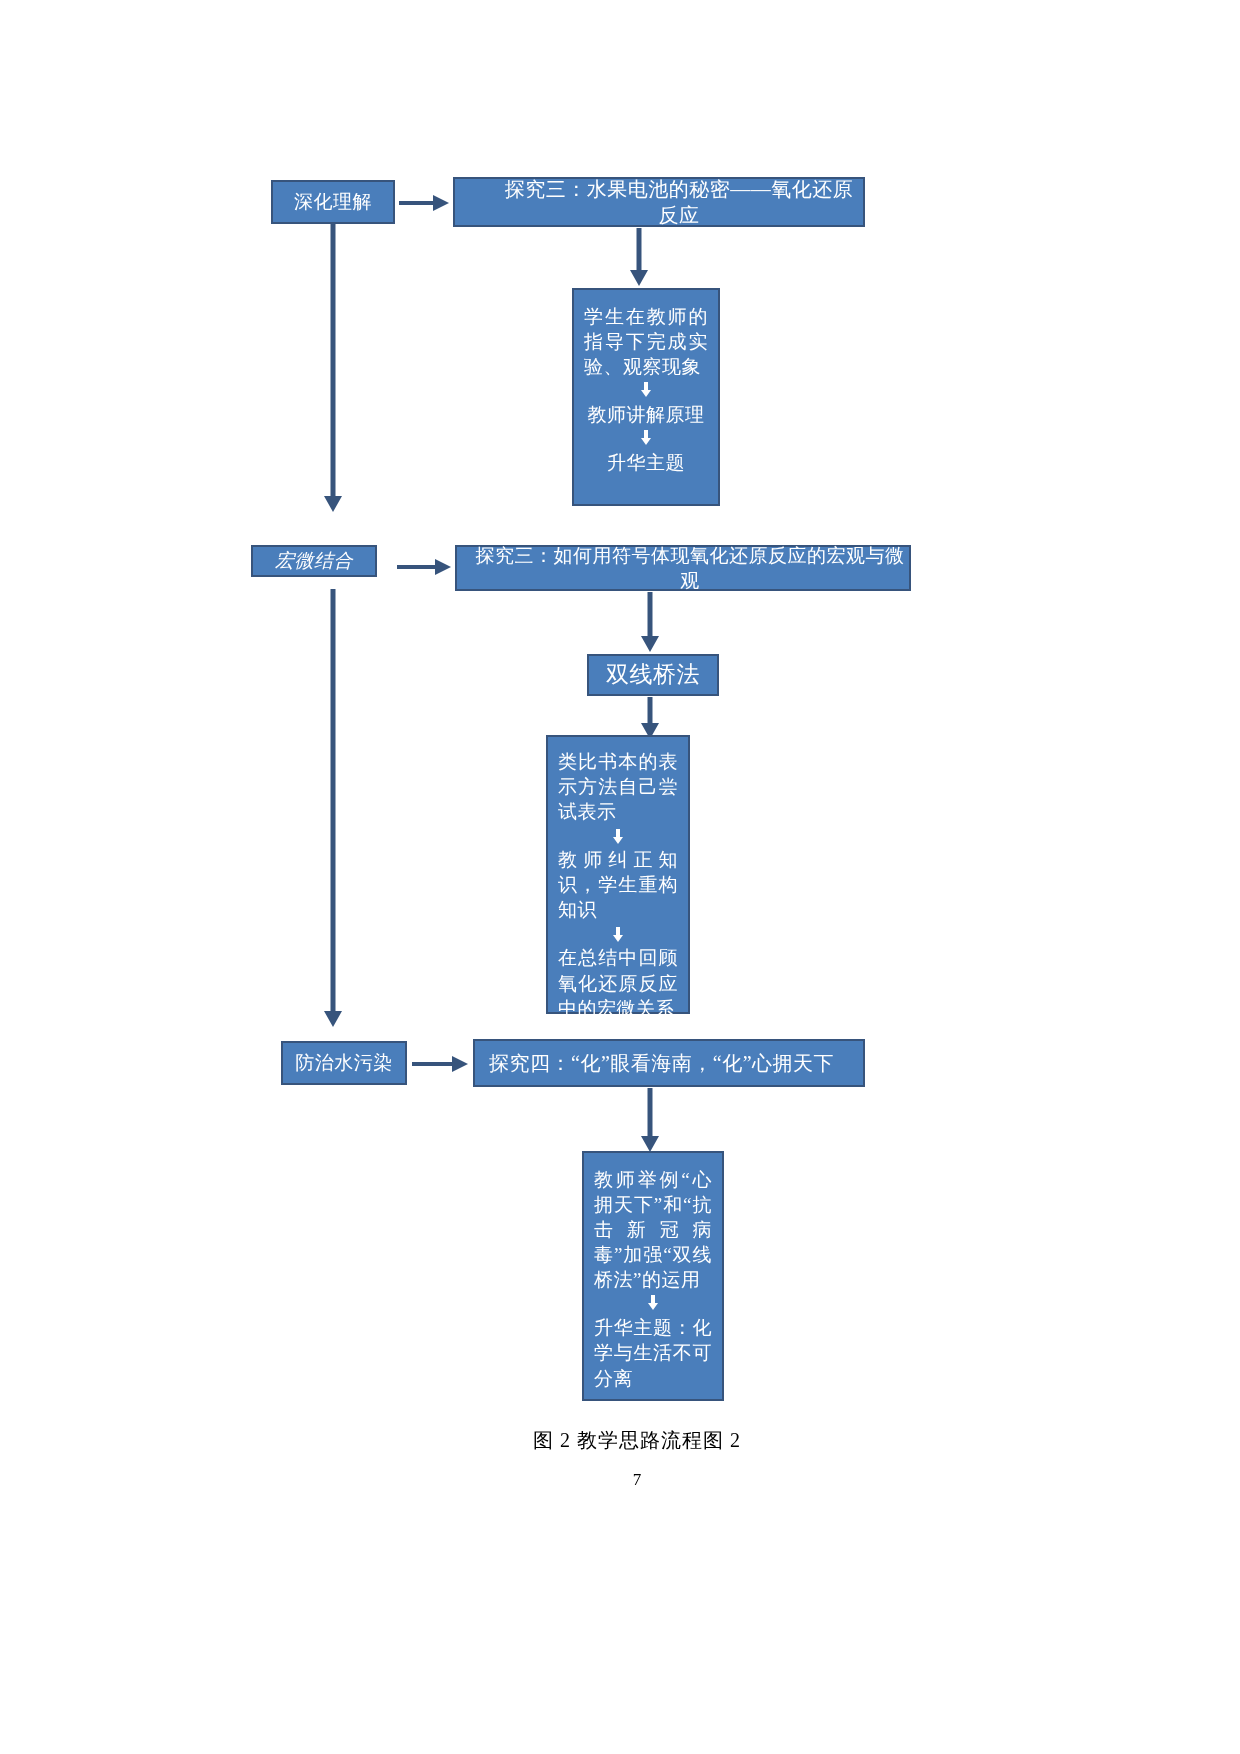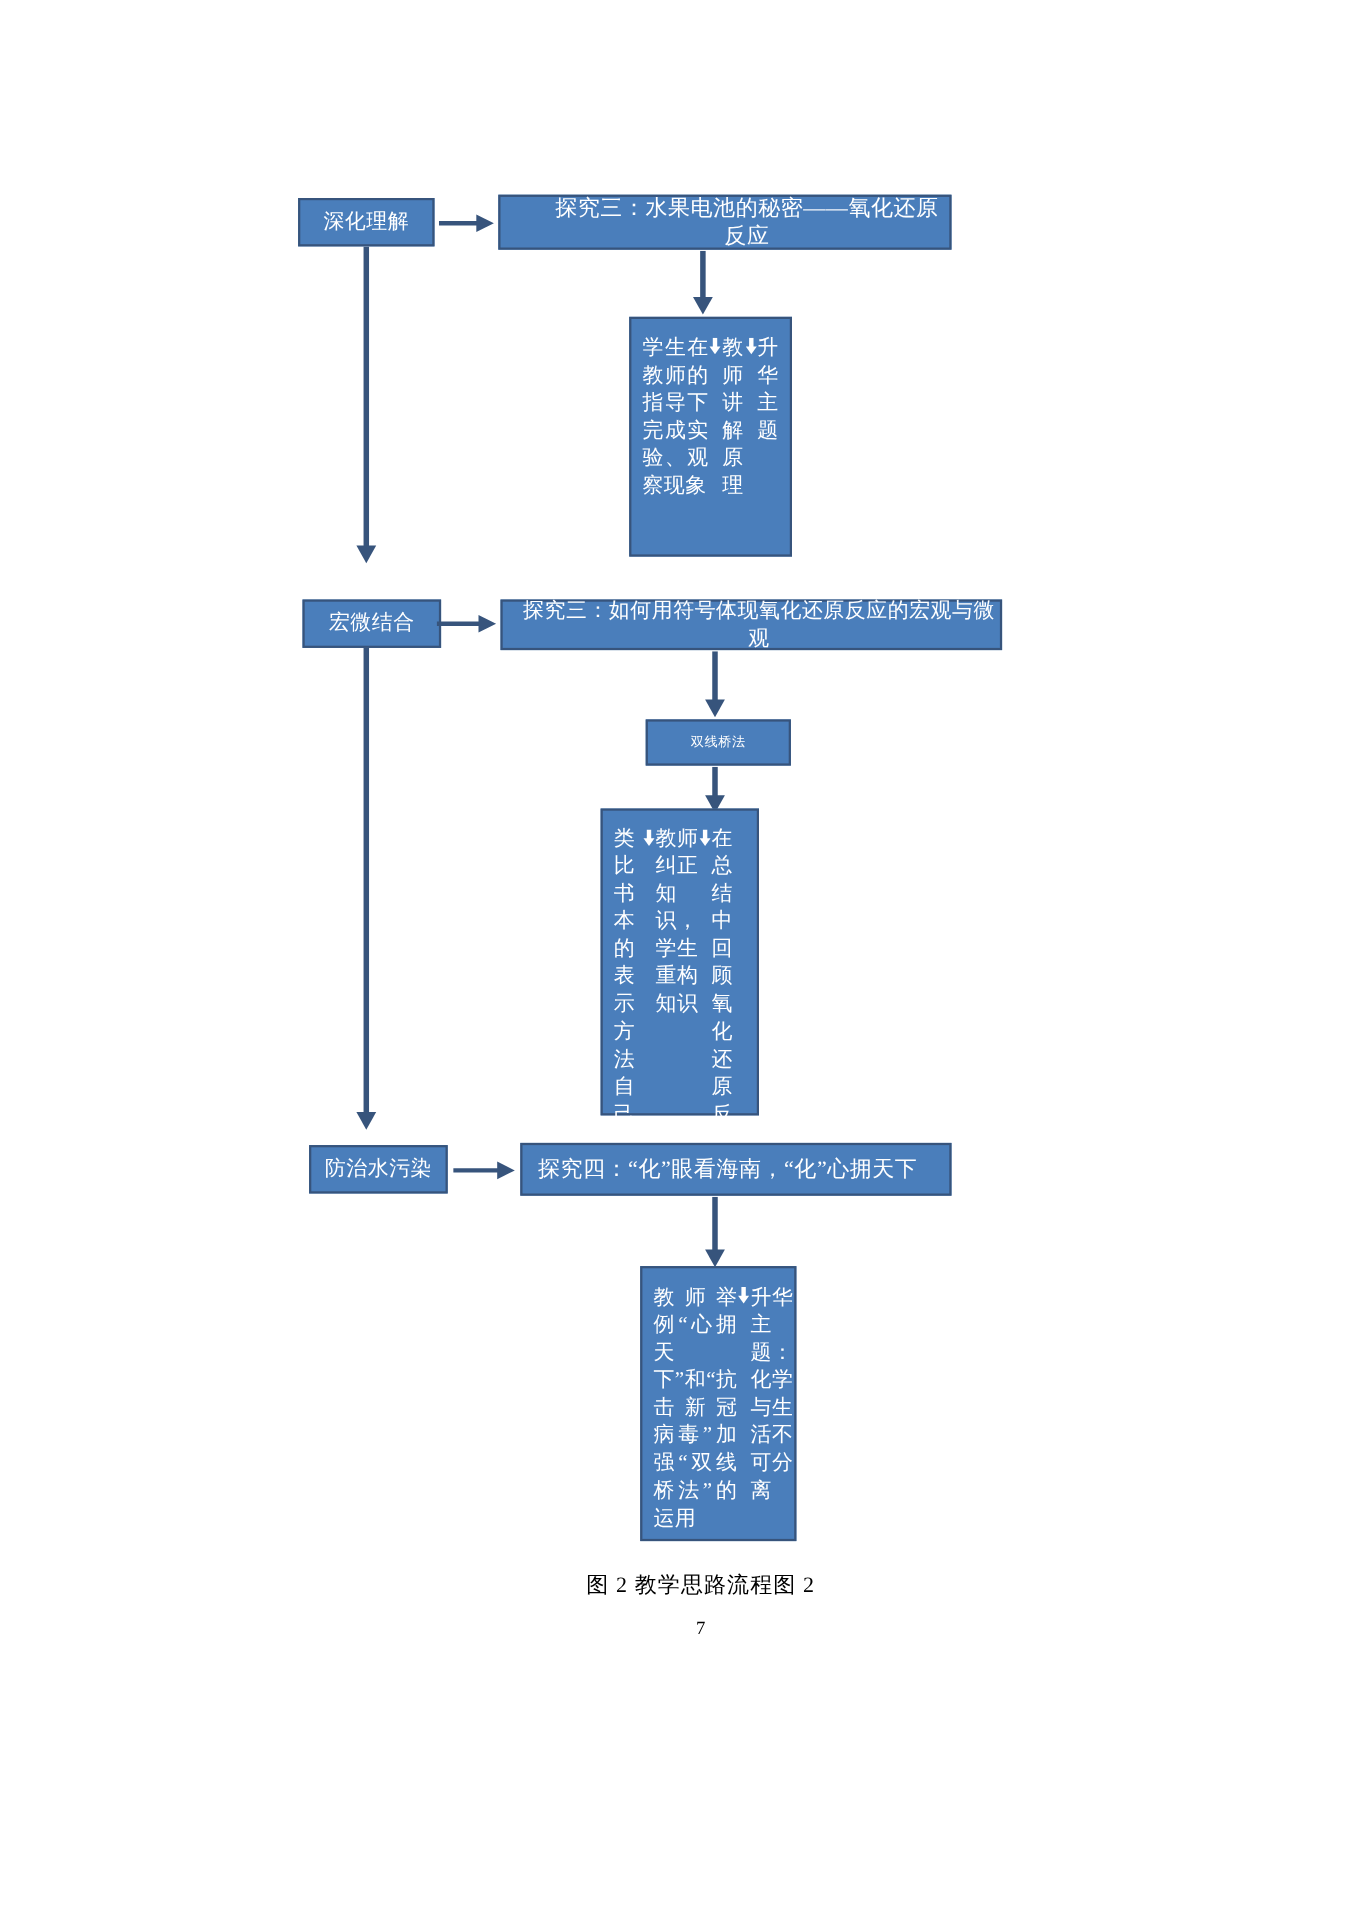--- a/index.html
+++ b/index.html
@@ -29,27 +29,27 @@
     display:flex; align-items:center; justify-content:center;
     font-size:19px;
   }
   .node.banner {
     display:flex; align-items:center; justify-content:flex-start;
     font-size:20px;
     padding-left:14px;
   }
   .node.small {
     display:flex; align-items:center; justify-content:center;
-    font-size:12px;
+    font-size:23px;
   }
   .node.stack {
     padding:14px 10px 10px 10px;
     font-size:19px;
     display:flex;
-    flex-direction:row;
+    flex-direction:column;
     align-items:stretch;
     justify-content:flex-start;
   }
   .node.stack .seg { text-align:center; }
   .node.stack .seg.just { text-align:justify; text-align-last:left; }
   .node.stack .sep {
     display:block;
     text-align:center;
     line-height:0;
     height:16px;
@@ -126,21 +126,21 @@
     <span class="seg">升华主题</span>
   </div>
 
   <div class="conn" style="left:304px; top:224px;">
     <svg width="24" height="290" viewBox="0 0 24 290">
       <line x1="12" y1="0" x2="12" y2="274" stroke="#37547C" stroke-width="5"></line>
       <polygon points="3,272 21,272 12,288" fill="#37547C"></polygon>
     </svg>
   </div>
 
-  <div class="node stage" style="left:258px; top:545px; width:126px; height:44px;">
+  <div class="node stage" style="left:234px; top:545px; width:126px; height:32px;font-style:italic;">
     <span>宏微结合</span>
   </div>
 
   <div class="conn" style="left:380px; top:556px;">
     <svg width="56" height="22" viewBox="0 0 56 22">
       <line x1="0" y1="11" x2="40" y2="11" stroke="#37547C" stroke-width="4"></line>
       <polygon points="38,3 54,11 38,19" fill="#37547C"></polygon>
     </svg>
   </div>
 

